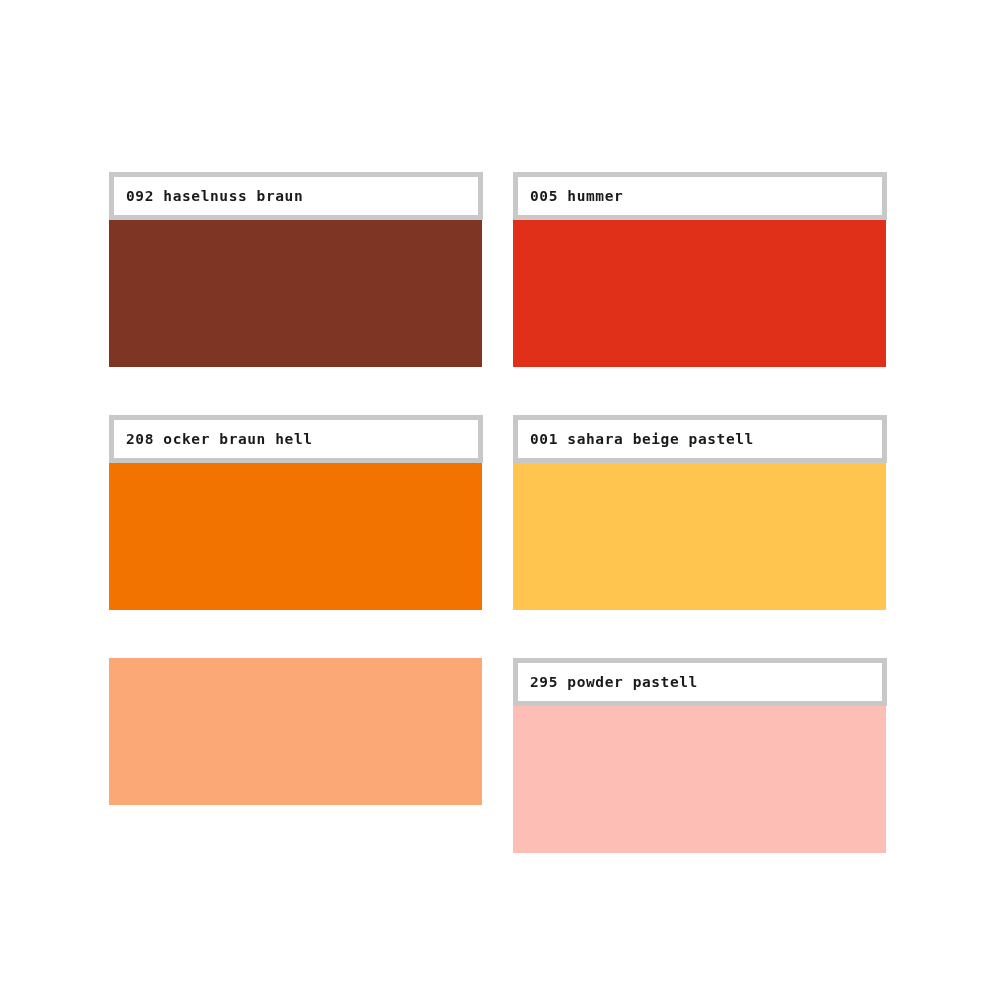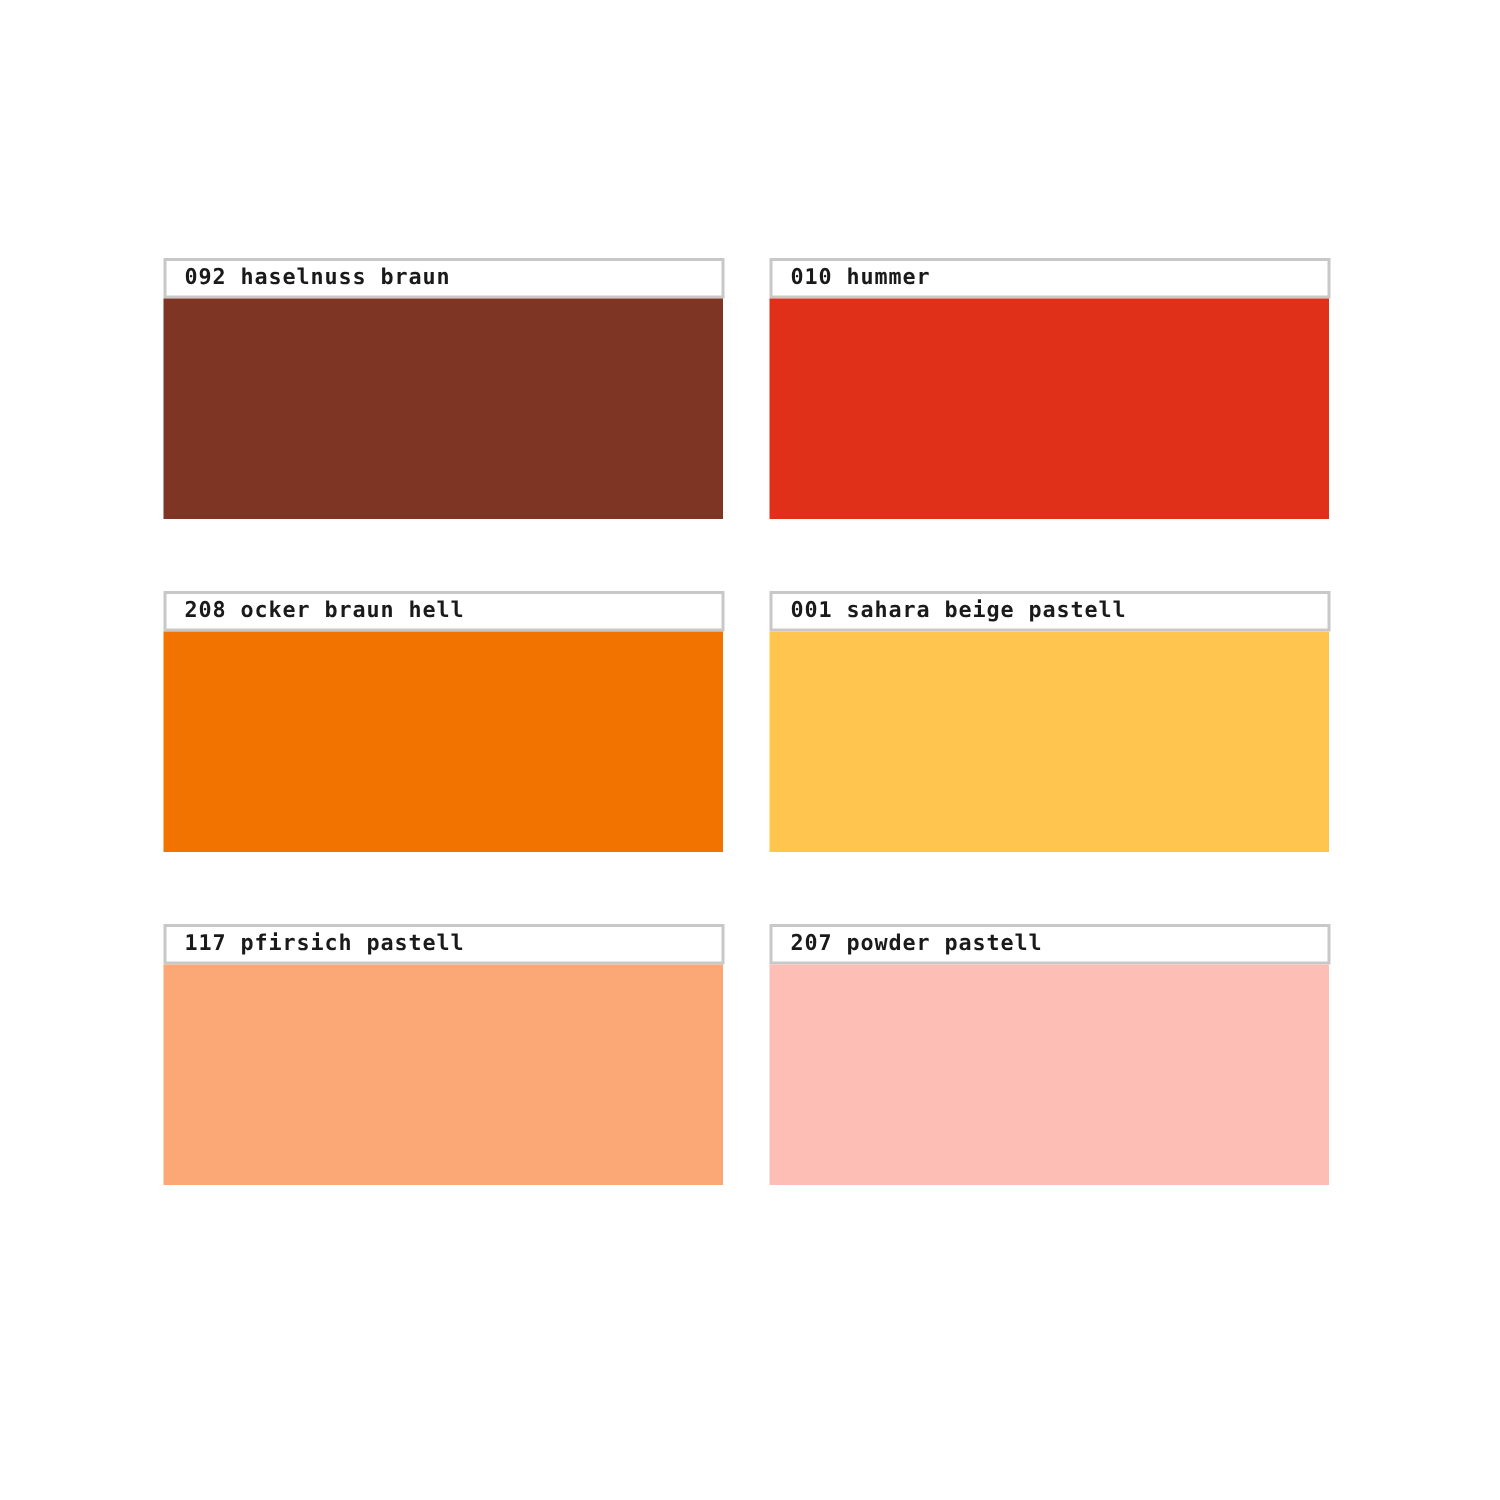--- a/index.html
+++ b/index.html
@@ -26,23 +26,23 @@
     row-gap: 48px;
   }
 
   .swatch-card {
     width: 374px;
     display: block;
   }
 
   .swatch-label-box {
     box-sizing: border-box;
-    height: 27px;
+    height: 48px;
     background: #ffffff;
-    border: 2px solid #3b82f6;
+    border: 5px solid #3b82f6;
     display: flex;
     align-items: center;
     padding-left: 12px;
   }
 
   .swatch-label-text {
     font-family: "DejaVu Sans Mono", "Liberation Mono", monospace;
     font-size: 14.5px;
     font-weight: 700;
     letter-spacing: 0.6px;
@@ -65,46 +65,43 @@
 
   <div class="swatch-card">
     <div class="swatch-label-box" style="border-color: rgb(200, 200, 200); background-color: rgb(255, 255, 255);">
       <span class="swatch-label-text" style="color: rgb(26, 26, 26);">092 haselnuss braun</span>
     </div>
     <div class="swatch-color-block" style="background-color: rgb(127, 53, 36);"></div>
   </div>
 
   <div class="swatch-card">
     <div class="swatch-label-box" style="border-color: rgb(200, 200, 200); background-color: rgb(255, 255, 255);">
-      <span class="swatch-label-text" style="color: rgb(26, 26, 26);">010 hummer</span>
+      <span class="swatch-label-text" style="color: rgb(26, 26, 26);">005 hummer</span>
     </div>
     <div class="swatch-color-block" style="background-color: rgb(224, 48, 26);"></div>
   </div>
 
   <div class="swatch-card">
     <div class="swatch-label-box" style="border-color: rgb(200, 200, 200); background-color: rgb(255, 255, 255); text-align: right;">
       <span class="swatch-label-text" style="color: rgb(26, 26, 26);">208 ocker braun hell</span>
     </div>
     <div class="swatch-color-block" style="background-color: rgb(242, 115, 0);"></div>
   </div>
 
   <div class="swatch-card">
     <div class="swatch-label-box" style="border-color: rgb(200, 200, 200); background-color: rgb(255, 255, 255);">
       <span class="swatch-label-text" style="color: rgb(26, 26, 26);">001 sahara beige pastell</span>
     </div>
     <div class="swatch-color-block" style="background-color: rgb(255, 197, 78);"></div>
   </div>
 
   <div class="swatch-card">
-    <div class="swatch-label-box" style="border-color: rgb(200, 200, 200); background-color: rgb(255, 255, 255);">
-      <span class="swatch-label-text" style="color: rgb(26, 26, 26);">117 pfirsich pastell</span>
-    </div>
     <div class="swatch-color-block" style="background-color: rgb(252, 168, 118);"></div>
   </div>
 
   <div class="swatch-card">
     <div class="swatch-label-box" style="border-color: rgb(200, 200, 200); background-color: rgb(255, 255, 255);">
-      <span class="swatch-label-text" style="color: rgb(26, 26, 26);">207 powder pastell</span>
+      <span class="swatch-label-text" style="color: rgb(26, 26, 26);">295 powder pastell</span>
     </div>
     <div class="swatch-color-block" style="background-color: rgb(253, 191, 181);"></div>
   </div>
 
 </div>
 
 </body></html>

